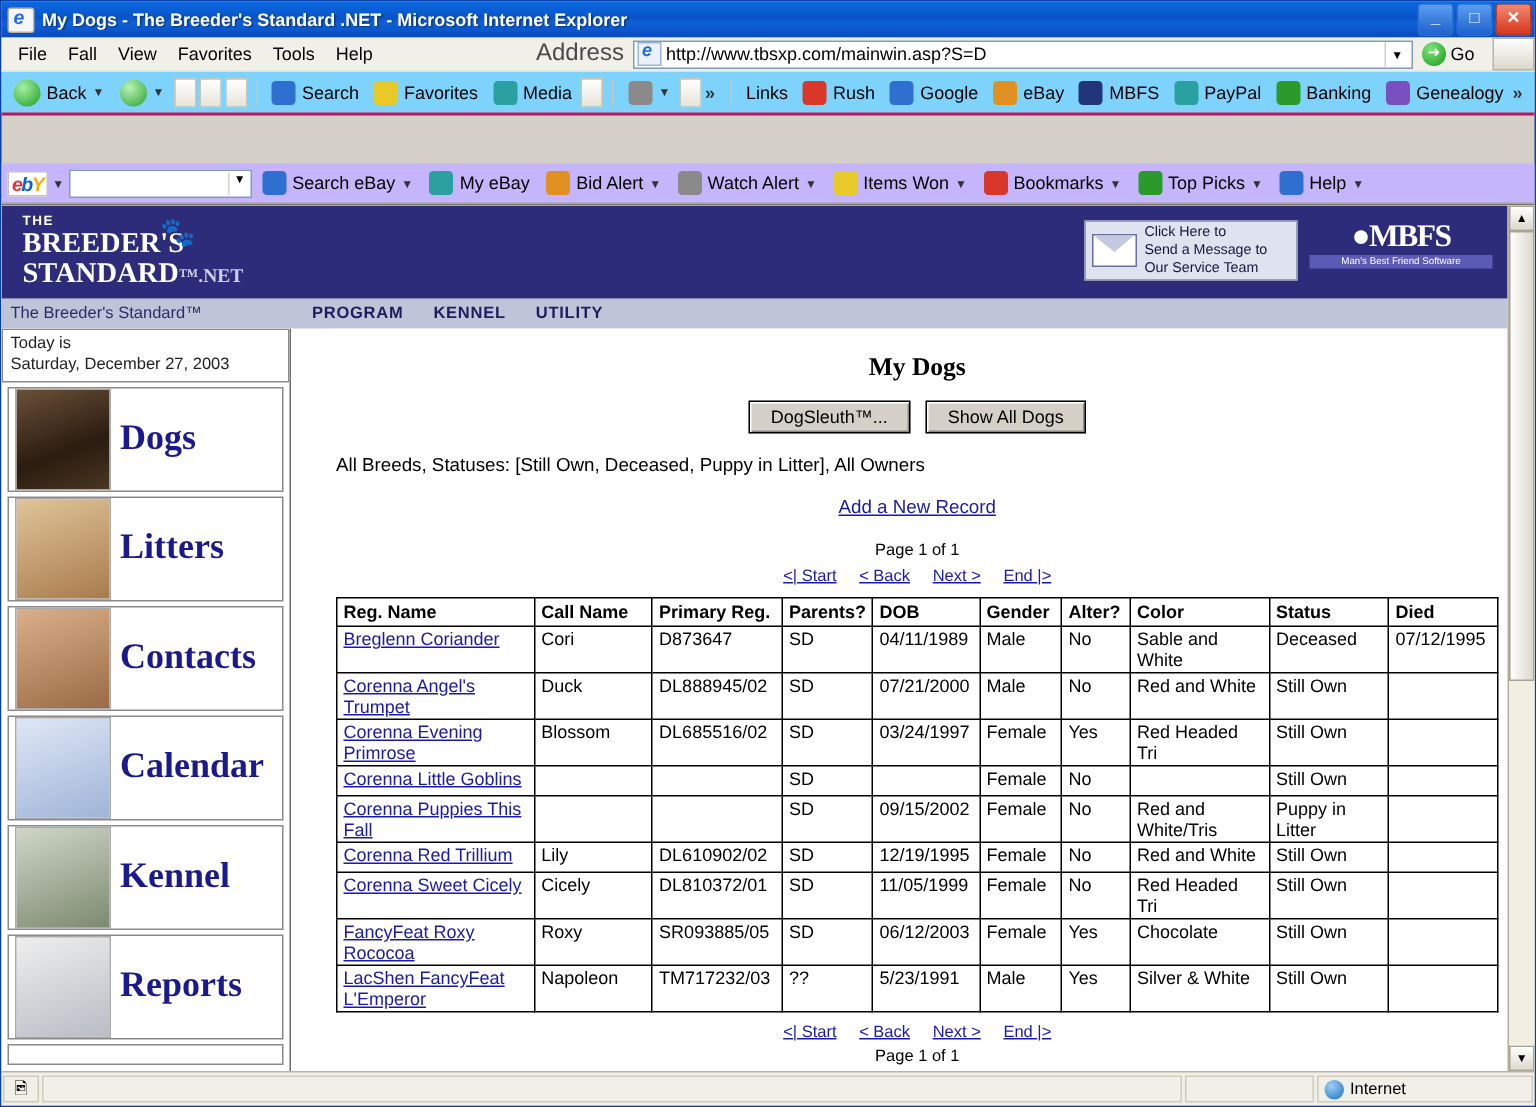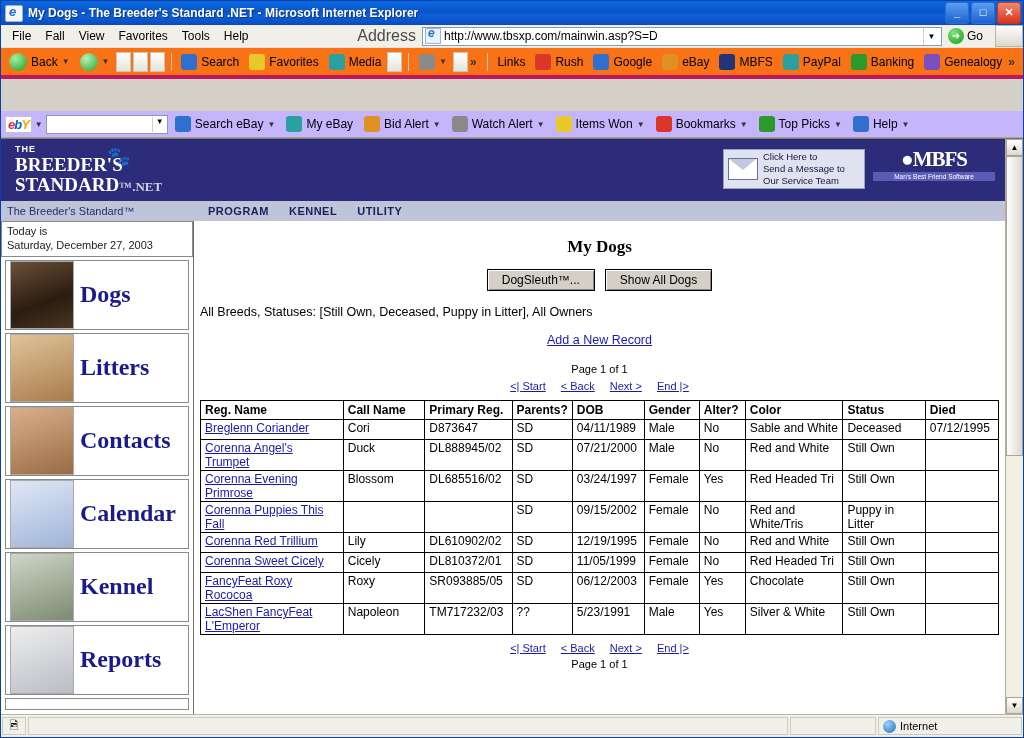--- a/index.html
+++ b/index.html
@@ -22,21 +22,21 @@
   .addrbox{height:19px;flex:0 0 520px;background:#fff;border:1px solid #7f9db9;display:flex;align-items:center;padding:0 2px;box-sizing:border-box;}
   .addr-ico{width:14px;height:14px;background:#eaf1fb;border:1px solid #9bb6d6;margin-right:3px;position:relative;}
   .addr-ico:after{content:"e";position:absolute;left:2px;top:-3px;color:#1e6fd9;font-weight:bold;font-style:italic;font-size:12px;}
   .addr-text{flex:1;white-space:nowrap;overflow:hidden;font-size:12px;}
   .addr-drop{width:15px;height:17px;border-left:1px solid #d4d0c8;display:flex;align-items:center;justify-content:center;font-size:8px;}
   .gobtn{display:flex;align-items:center;gap:3px;margin-left:4px;padding:1px 6px 1px 2px;font-size:12px;}
   .goarrow{width:16px;height:16px;border-radius:50%;background:radial-gradient(circle at 35% 30%,#7ee37e,#179b17);color:#fff;font-size:10px;line-height:16px;text-align:center;}
   .mb-right{width:26px;height:20px;margin-left:6px;background:linear-gradient(180deg,#fdfdfd,#dcd8cc);border:1px solid #b9b4a6;}
 
   
-  .toolbar{height:27px;background:#f97316;display:flex;align-items:center;padding:0 4px;border-bottom:4px solid #be185d;gap:2px;}
+  .toolbar{height:27px;background:#7dd3fc;display:flex;align-items:center;padding:0 4px;border-bottom:2px solid #be185d;gap:2px;}
   .tbtn{display:flex;align-items:center;gap:4px;padding:2px 4px;font-size:12px;white-space:nowrap;}
   .circ{width:18px;height:18px;border-radius:50%;display:inline-block;}
   .circ.green{background:radial-gradient(circle at 35% 30%,#a3f0a3,#1f9b1f);}
   .circ.green2{background:radial-gradient(circle at 35% 30%,#b6f3b6,#2aa02a);}
   .caret{font-size:8px;color:#333;}
   .sqbtn{width:18px;height:18px;border:1px solid #c8c4b8;background:linear-gradient(180deg,#fff,#e7e3d8);}
   .sep{width:1px;height:18px;background:#c9c5b9;margin:0 4px;}
   .mini{width:16px;height:16px;border-radius:3px;display:inline-block;}
   .m-red{background:#d8372a;}.m-blue{background:#2e6fd0;}.m-orange{background:#e09020;}
   .m-green{background:#2a9b2a;}.m-teal{background:#2aa0a0;}.m-purple{background:#7a4fbf;}
@@ -70,21 +70,21 @@
   .msgbox .mt{font-size:9.5px;color:#15153c;line-height:1.25;}
   .mbfs{position:absolute;right:10px;top:8px;width:122px;height:44px;color:#fff;text-align:center;}
   .mbfs .big{font-size:21px;font-weight:bold;font-family:"Liberation Serif",serif;letter-spacing:-1px;}
   .mbfs .sm{font-size:6.5px;background:#5b5bb5;padding:1px 0;}
 
   
   .navstrip{height:20px;background:#bfc4d8;display:flex;align-items:center;}
   .nav-left{width:193px;box-sizing:border-box;padding-left:6px;color:#2b2b6b;font-size:11px;background:#bfc4d8;}
   .nav-right{flex:1;display:flex;align-items:center;gap:20px;padding-left:14px;font-size:11px;font-weight:bold;color:#1d1d5e;letter-spacing:.5px;}
 
-  .body-row{flex:1;display:flex;overflow:hidden;}
+  .body-row{flex:1;display:flex;overflow:hidden;gap:24px;}
 
   
   .leftnav{width:193px;background:#fff;border-right:1px solid #6b6b6b;box-sizing:border-box;display:flex;flex-direction:column;}
   .today{border:1px solid #8a8a8a;margin:0;padding:3px 5px;font-size:11px;color:#222;line-height:1.25;background:#fff;}
   .navbtn{height:76px;margin:3px 4px 0 4px;border:1px solid #8a8a8a;background:#fff;display:flex;align-items:center;gap:6px;padding-left:4px;box-sizing:border-box;}
   .navbtn .thumb{width:62px;height:66px;border:1px solid #aaa;}
   .navbtn .lbl{font-size:24px;font-weight:bold;color:#1a1a8c;font-family:"Liberation Serif",serif;}
   .t-dog{background:linear-gradient(160deg,#6b5038,#2a1c10 60%,#4a3622);}
   .t-contacts{background:linear-gradient(160deg,#d9b08c,#9a6b44);}
   .t-litters{background:linear-gradient(160deg,#e0c49a,#a87b4c);}
@@ -414,20 +414,32 @@
                   <td>DL685516/02</td>
                   <td>SD</td>
                   <td>03/24/1997</td>
                   <td>Female</td>
                   <td>Yes</td>
                   <td>Red Headed Tri</td>
                   <td>Still Own</td>
                   <td></td>
                 </tr>
                 <tr>
+                  <td><a href="#">Corenna Little Goblins</a></td>
+                  <td></td>
+                  <td></td>
+                  <td>SD</td>
+                  <td></td>
+                  <td>Female</td>
+                  <td>No</td>
+                  <td></td>
+                  <td>Still Own</td>
+                  <td></td>
+                </tr>
+                <tr>
                   <td><a href="#">Corenna Puppies This Fall</a></td>
                   <td></td>
                   <td></td>
                   <td>SD</td>
                   <td>09/15/2002</td>
                   <td>Female</td>
                   <td>No</td>
                   <td>Red and White/Tris</td>
                   <td>Puppy in Litter</td>
                   <td></td>

